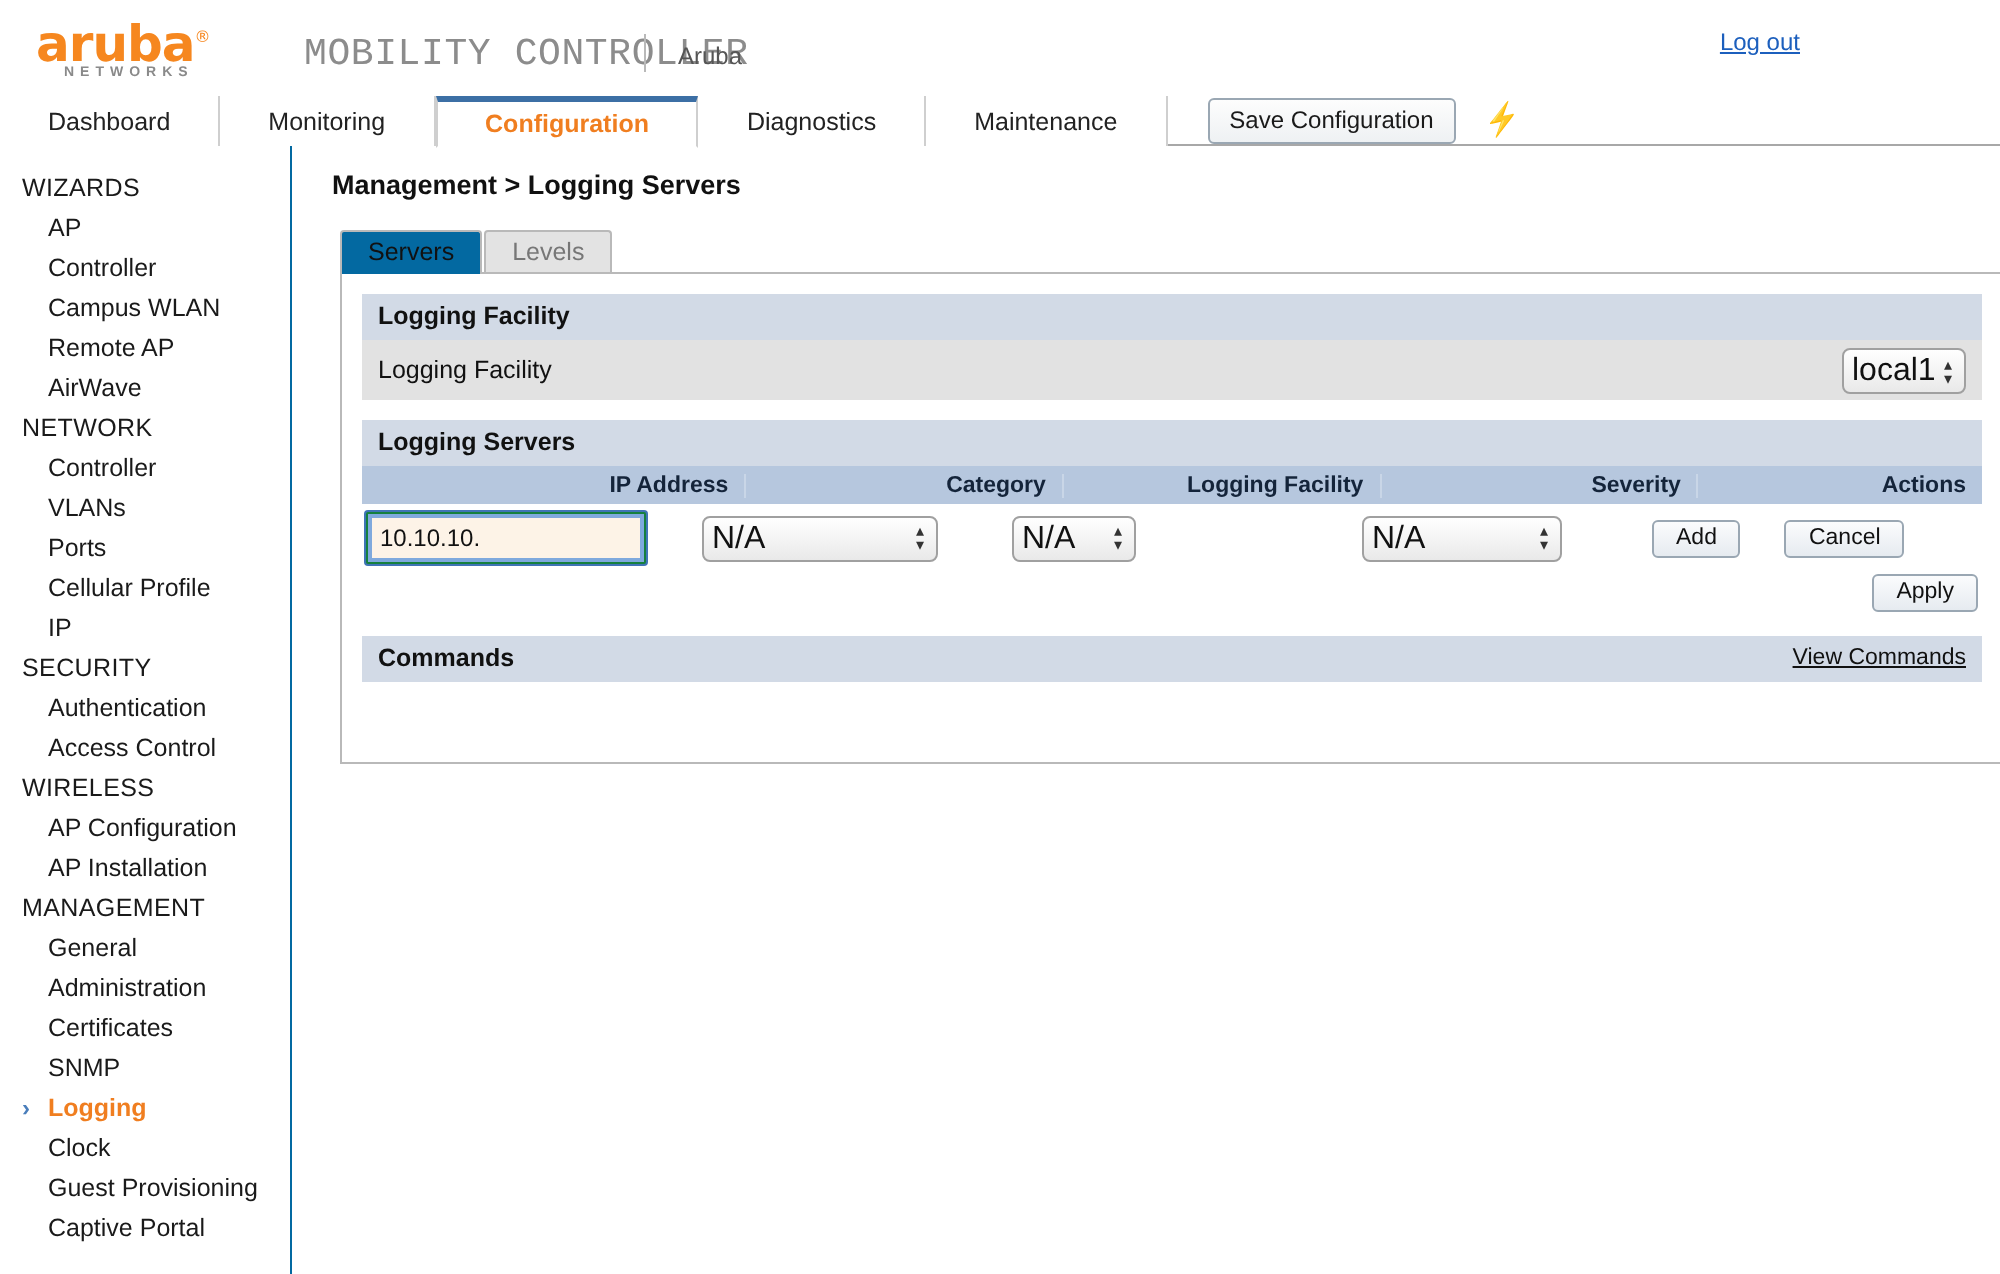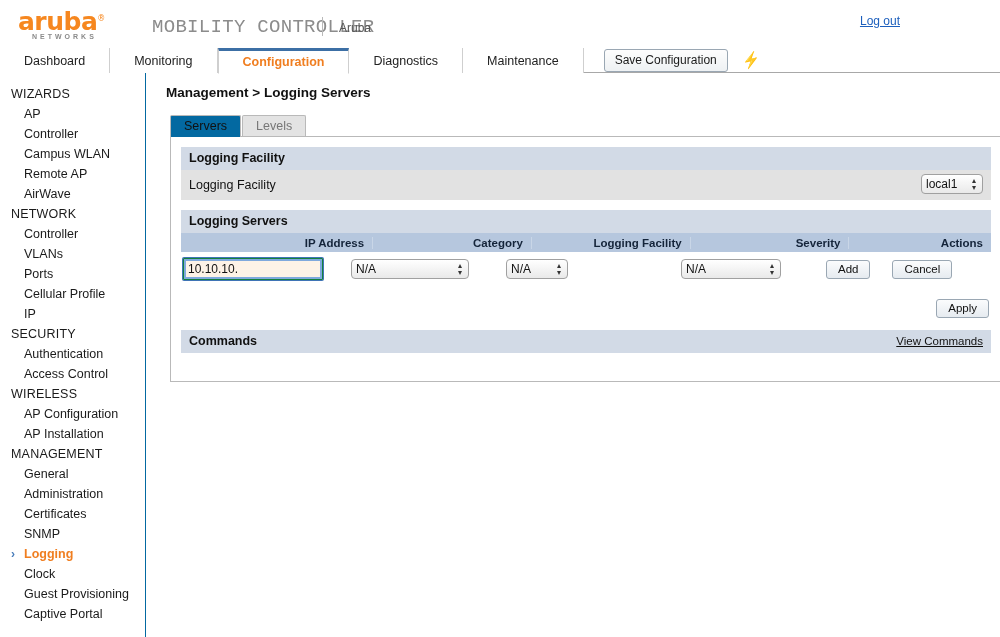--- a/index.html
+++ b/index.html
@@ -238,21 +238,21 @@
     height: 30px;
     display: flex;
     align-items: center;
     padding: 0 8px;
     position: relative;
   }
   .facility-row .lbl { font-size: 12.5px; color: #111; }
 
   select.native {
     font-family: "Liberation Sans", sans-serif;
-    font-size: 12px;
+    font-size: 16px;
     padding: 2px 4px;
     border: 1px solid #a0a0a0;
     border-radius: 4px;
     background: linear-gradient(#ffffff, #e9e9e9);
     color: #111;
     appearance: none;
     -webkit-appearance: none;
     cursor: pointer;
   }
   .select-wrap { position: relative; display: inline-block; }
@@ -310,41 +310,41 @@
     align-items: center;
     margin-top: 5px;
     height: 24px;
   }
   #ip-input {
     width: 140px;
     font-family: "Liberation Sans", sans-serif;
     font-size: 12px;
     padding: 3px 4px;
     background: #fdf3e7;
-    border: 1px solid #15803d;
+    border: 3px solid #15803d;
     outline: 2px solid #7fa9dd;
     outline-offset: -3px;
     color: #111;
     border-radius: 1px;
     box-shadow: 0 0 0 1px #3f74b5;
   }
   .cell { display: flex; align-items: center; }
   #cell-ip  { width: 170px; padding-left: 2px; }
   #cell-cat { width: 155px; }
   #cell-fac { width: 175px; }
   #cell-sev { width: 145px; }
   #cell-act { width: 150px; display: flex; gap: 22px; }
   #sel-category { width: 118px; }
   #sel-facility { width: 62px; }
   #sel-severity { width: 100px; }
 
   #apply-row {
     display: flex;
     justify-content: flex-end;
-    margin-top: 18px;
+    margin-top: 6px;
     padding-right: 2px;
   }
 
   #commands-bar { margin-top: 12px; }
 </style>
 </head>
 <body>
 
 <div id="header">
   <div id="logo-block">

